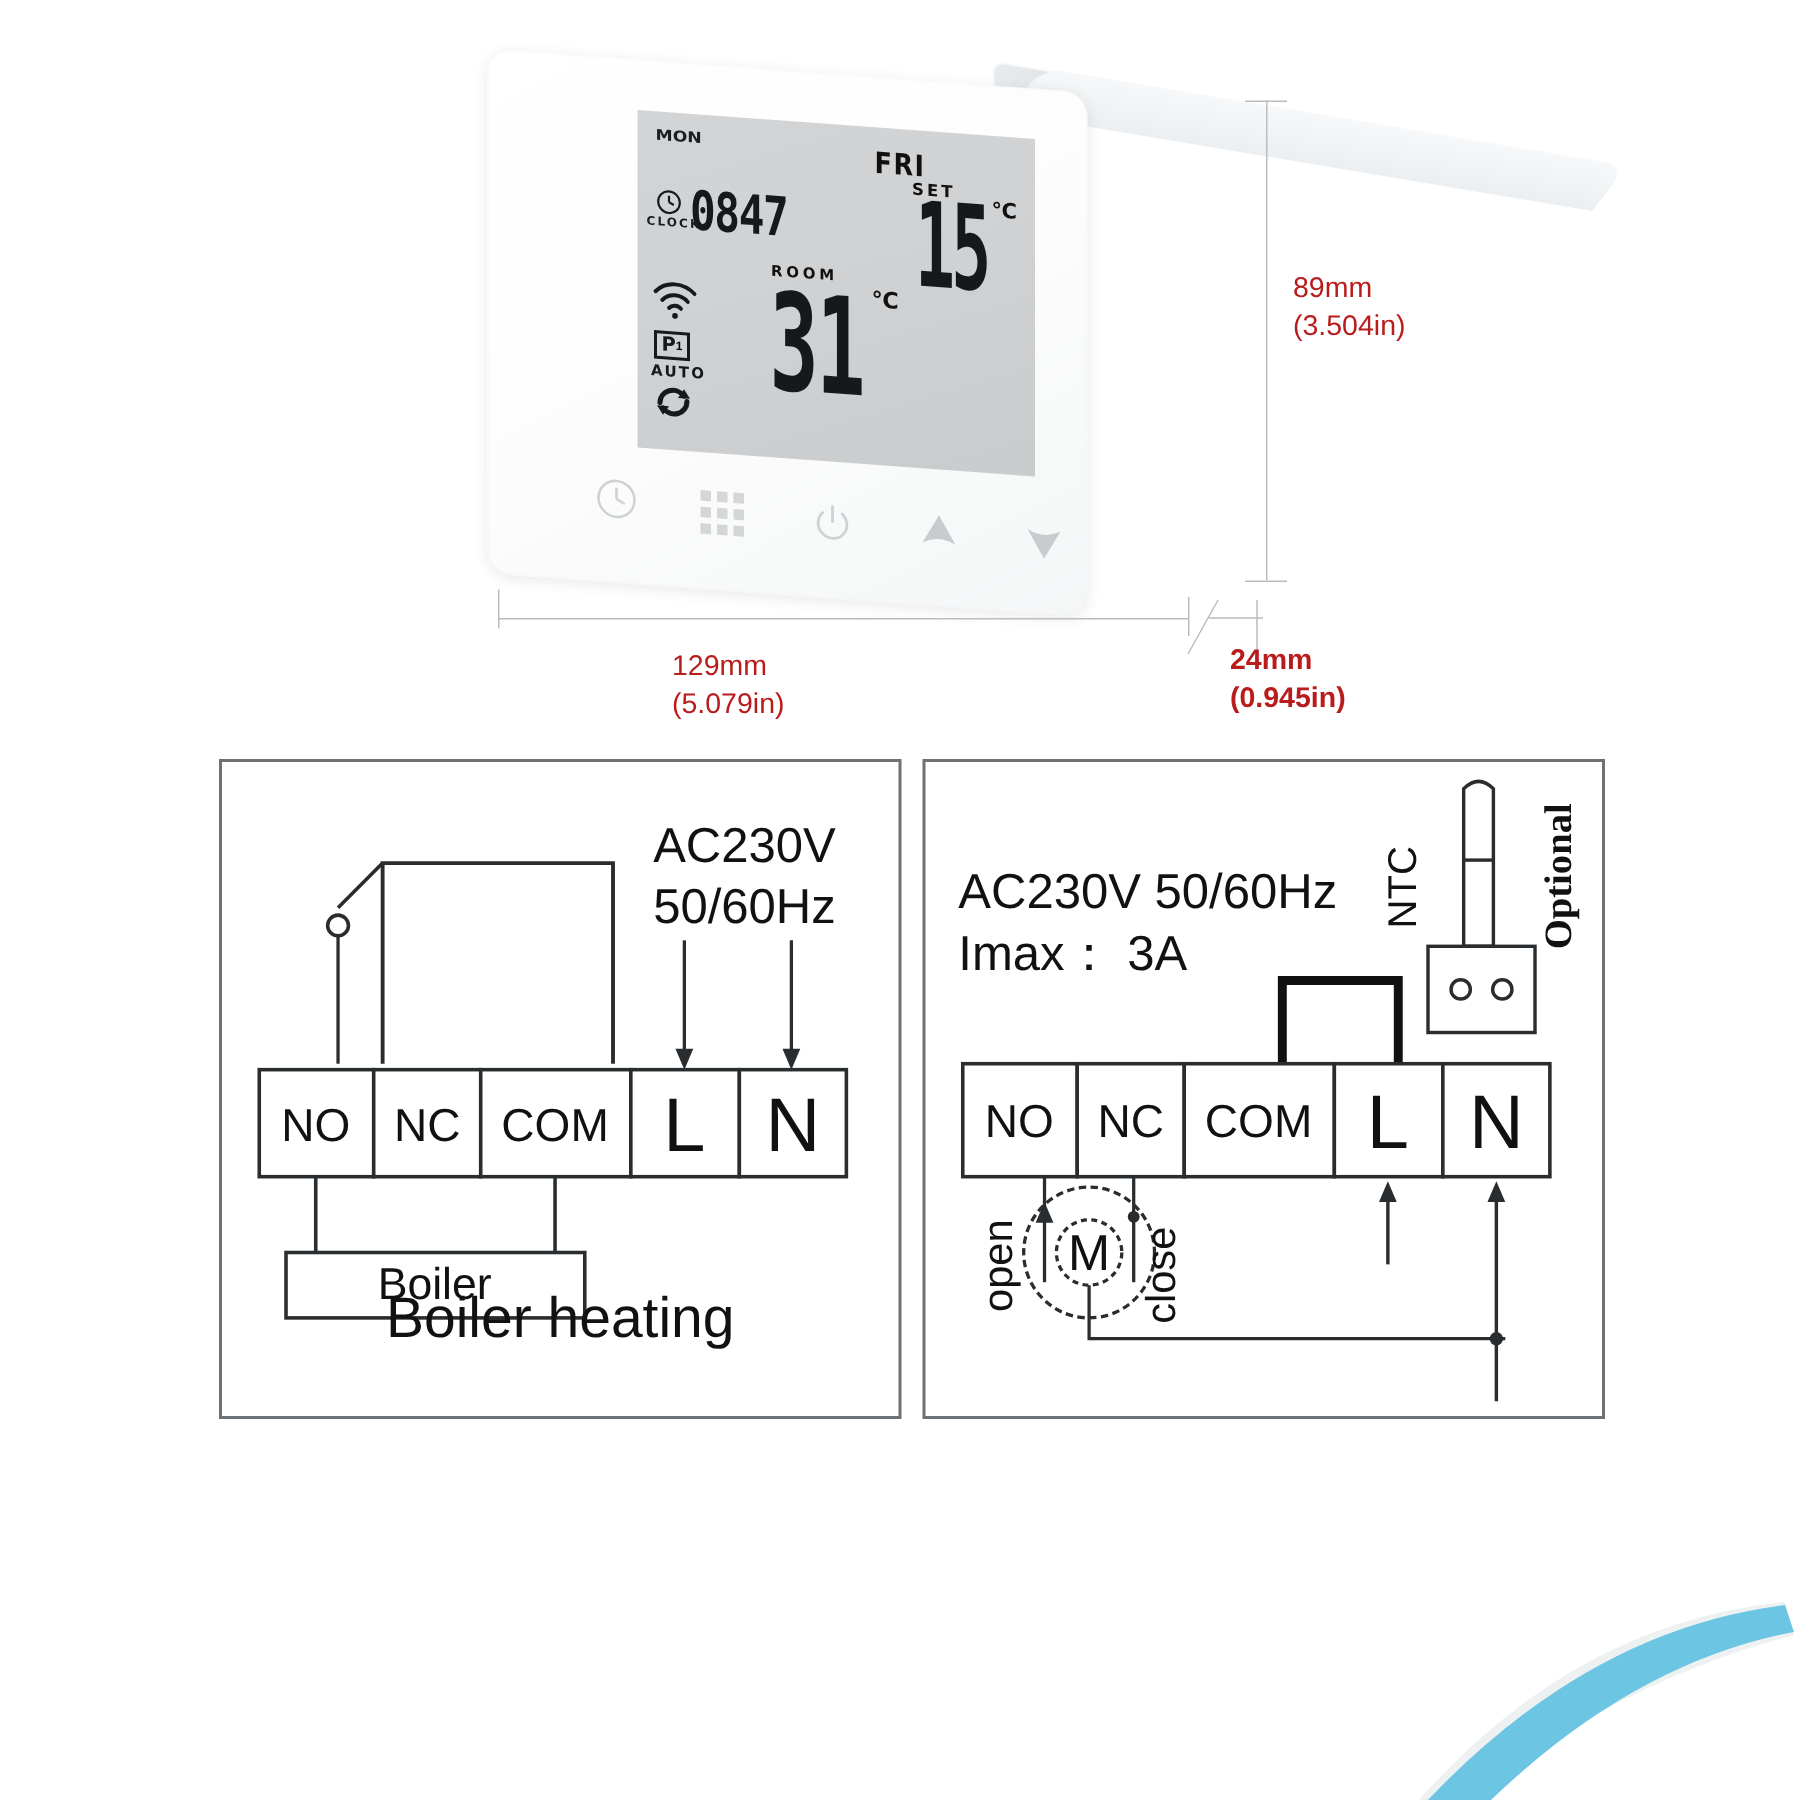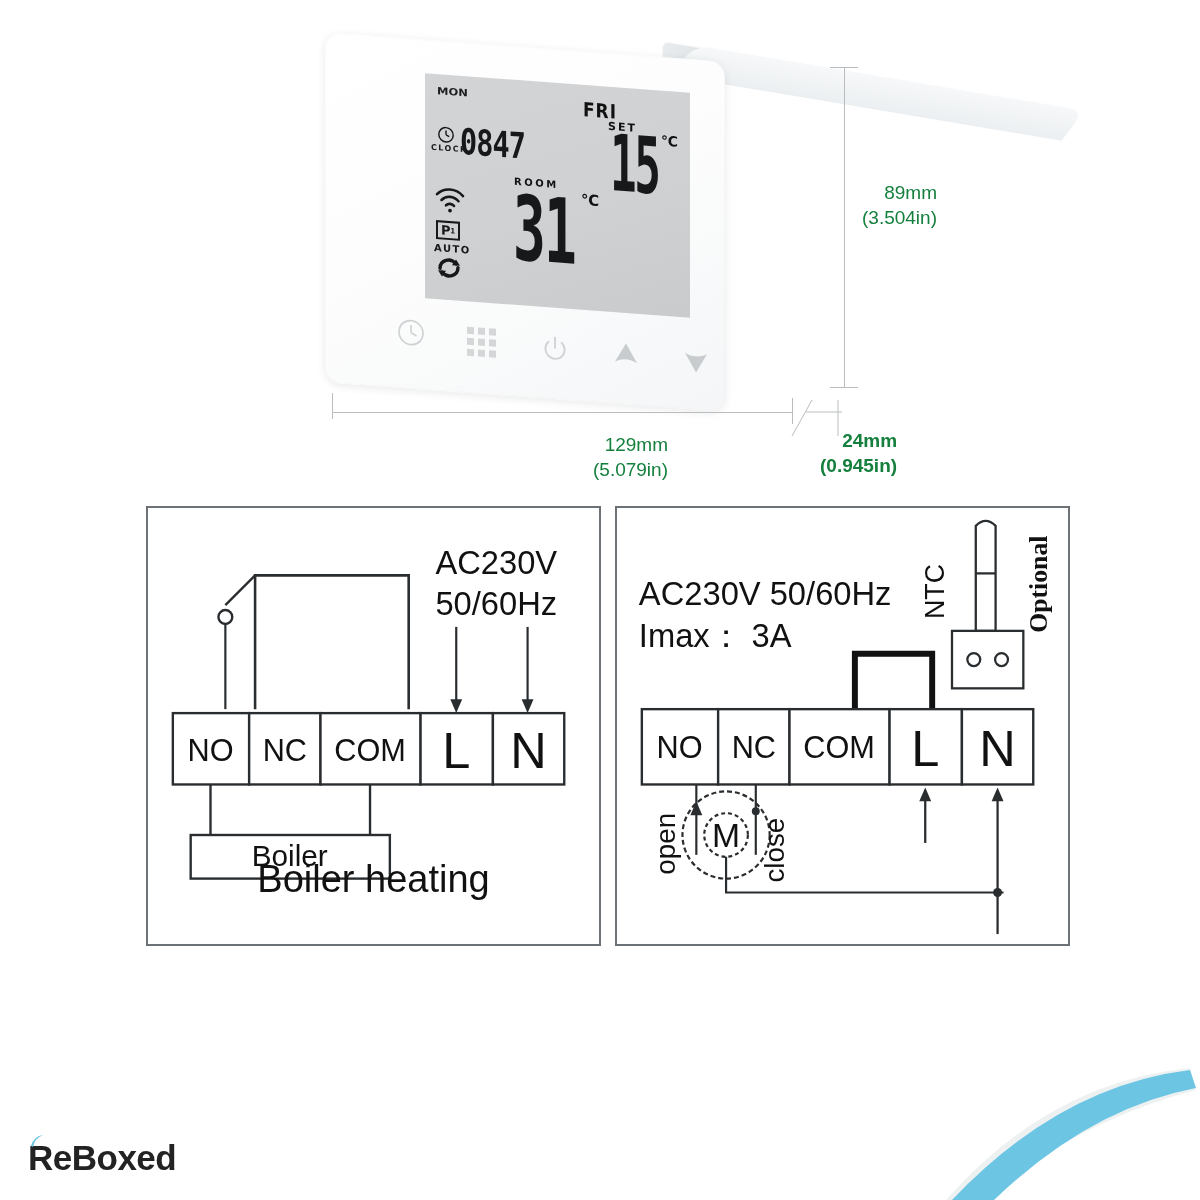--- a/index.html
+++ b/index.html
@@ -73,22 +73,22 @@
   .tbtn svg, .tbtn div { display:block; }
   .grid-btn { display:grid; grid-template-columns:repeat(3,7px); grid-template-rows:repeat(3,7px); gap:4px; }
   .grid-btn i { background:#d4d6d8; display:block; width:7px; height:7px; }
 
   
   .dim { position:absolute; }
   .dim-line-v { position:absolute; background:#b9bdc0; width:1px; }
   .dim-line-h { position:absolute; background:#b9bdc0; height:1px; }
   .dim-cap    { position:absolute; background:#b9bdc0; }
   .dim-text {
-    position:absolute; color:#15803d; font-size:19px; line-height:25px;
-    font-family:"Liberation Sans", sans-serif; text-align:right; white-space:nowrap;
+    position:absolute; color:#b91c1c; font-size:19px; line-height:25px;
+    font-family:"Liberation Sans", sans-serif; text-align:left; white-space:nowrap;
   }
 
   
   #wiring { position:absolute; left:0; top:498px; width:1200px; height:460px; }
   .wbox { position:absolute; top:8px; width:455px; height:440px; border:2px solid #6d7276; background:#fff; }
   #wbox-left  { left:146px; }
   #wbox-right { left:615px; }
   .wsvg { position:absolute; left:0; top:0; width:100%; height:100%; }
   .wtitle {
     position:absolute; left:0; width:100%; text-align:center;
@@ -330,20 +330,14 @@
       </svg>
     </div>
   </div>
 
   <svg id="corner" viewBox="0 0 260 230">
     <path d="M258 118 Q150 140 52 230 L258 230 Z" fill="#ffffff"></path>
     <path d="M256 120 Q140 150 40 230 L6 230 Q110 112 250 98 Z" fill="#eef1f2"></path>
     <path d="M250 100 Q120 116 12 230 L54 230 Q150 138 256 118 Z" fill="#6cc5e2"></path>
   </svg>
 
-  <div id="logo">
-    <svg width="14" height="14" viewBox="0 0 14 14" style="position:absolute; left:2px; top:-4px;">
-      <path d="M1 12 Q4 2 13 1 Q5 4 3 13 Z" fill="#6cc5e2"></path>
-    </svg>
-    <div class="logo-text">ReBoxed</div>
-  </div>
 
 </div>
 
 </body></html>

